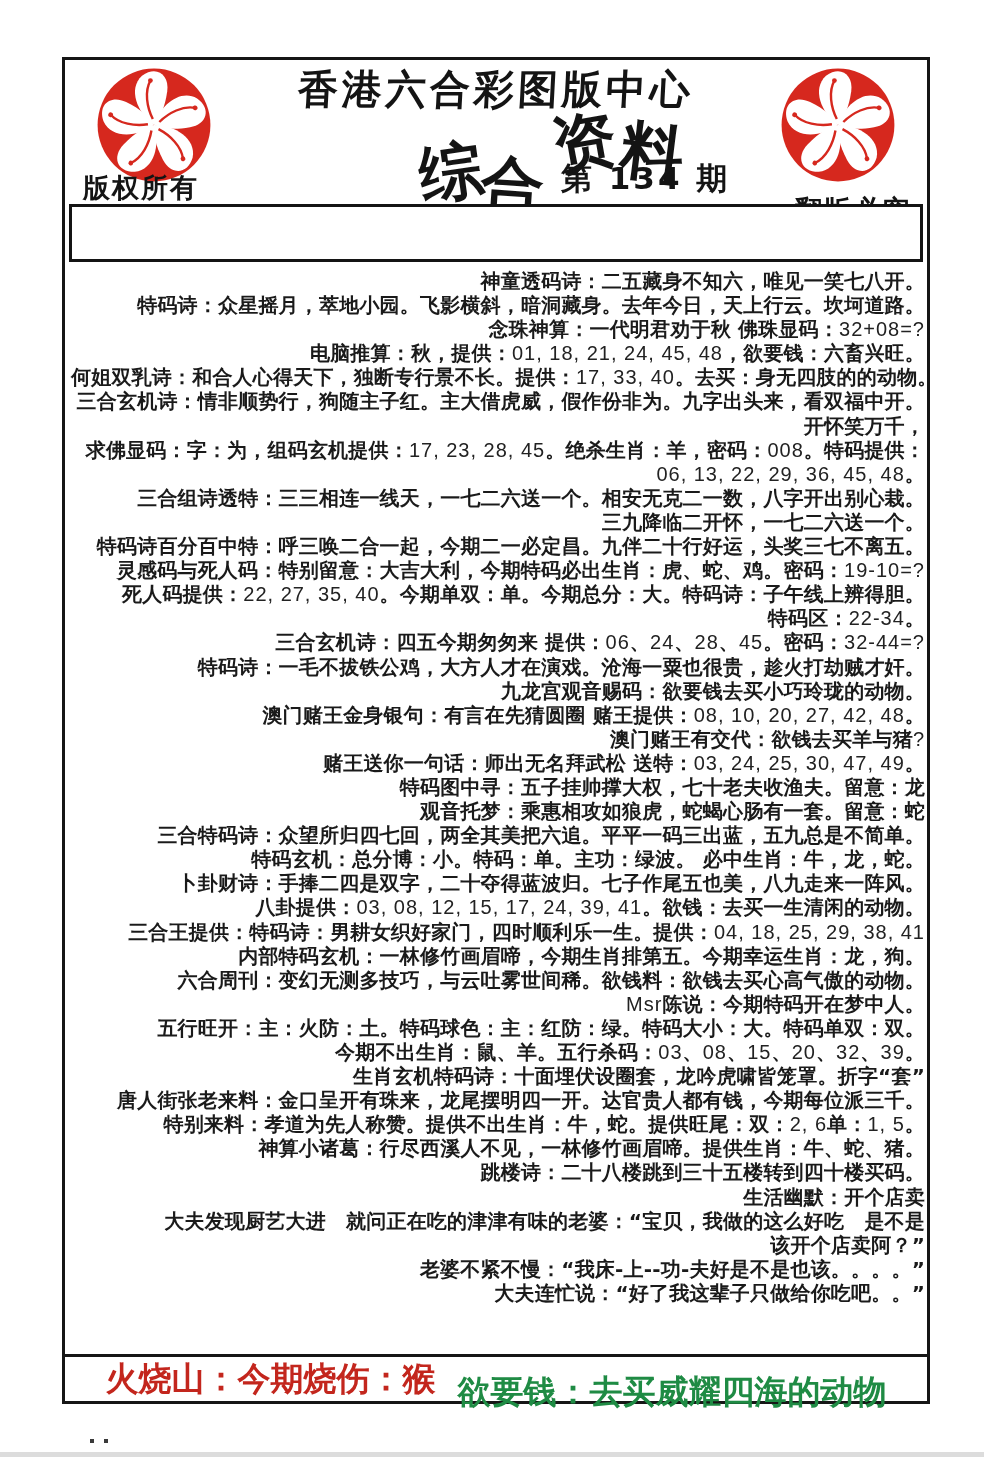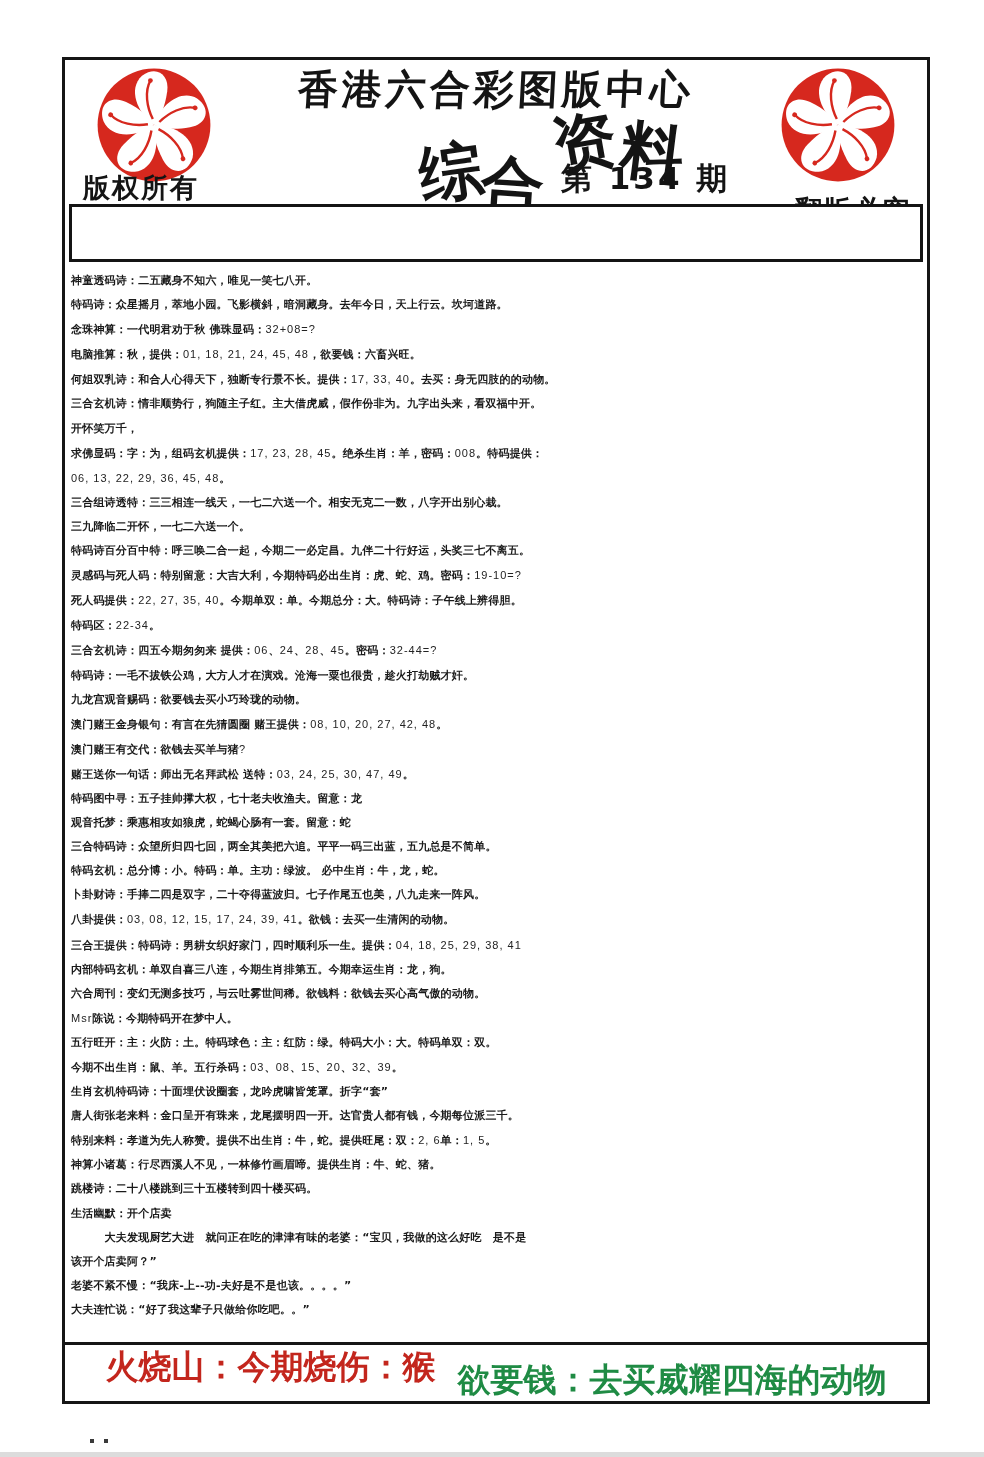--- a/index.html
+++ b/index.html
@@ -30,30 +30,30 @@
   .tc0{transform:rotate(-8deg) translateY(30px);}
   .tc1{transform:rotate(4deg)  translateY(44px);}
   .tc2{transform:rotate(-10deg) translateY(0px);}
   .tc3{transform:rotate(7deg)  translateY(10px);}
   .issue{position:absolute;left:496px;top:98px;font-size:31px;font-weight:800;letter-spacing:3px;white-space:nowrap;}
   
   .notice-box{position:absolute;left:4px;right:4px;top:144px;height:52px;border:3px solid #141414;background:#fff;}
   
   .lines{position:absolute;left:6px;right:2px;top:209px;}
   .line{
-    font-size:11px;line-height:24.1px;font-weight:700;
-    letter-spacing:0.2px;white-space:nowrap;color:#1a1a1a;
+    font-size:20px;line-height:24.1px;font-weight:700;
+    letter-spacing:0.2px;white-space:nowrap;color:#1a1a1a;text-align:right;
   }
   .line .num{
     font-family:"Liberation Sans",sans-serif;font-weight:400;
     letter-spacing:1px;color:#222;
   }
   
   .banner{
-    position:absolute;left:0;right:0;bottom:12px;height:44px;
+    position:absolute;left:0;right:0;bottom:0;height:44px;
     border-top:3px solid #161616;
     display:flex;align-items:center;justify-content:center;gap:22px;
     font-size:33px;font-weight:900;white-space:nowrap;
   }
   
   .dots{position:absolute;left:90px;top:1428px;}
   .dots i{display:inline-block;width:4px;height:4px;background:#3a3a3a;margin-right:10px;}
   .bottom-strip{position:absolute;left:0;right:0;bottom:0;height:5px;background:#dcdcdc;}
 </style>
 </head>
@@ -164,21 +164,21 @@
         <div class="line">澳门赌王金身银句：有言在先猜圆圈 赌王提供：<span class="num">08, 10, 20, 27, 42, 48</span>。</div>
         <div class="line">澳门赌王有交代：欲钱去买羊与猪<span class="num">?</span></div>
         <div class="line">赌王送你一句话：师出无名拜武松 送特：<span class="num">03, 24, 25, 30, 47, 49</span>。</div>
         <div class="line">特码图中寻：五子挂帅撑大权，七十老夫收渔夫。留意：龙</div>
         <div class="line">观音托梦：乘惠相攻如狼虎，蛇蝎心肠有一套。留意：蛇</div>
         <div class="line">三合特码诗：众望所归四七回，两全其美把六追。平平一码三出蓝，五九总是不简单。</div>
         <div class="line">特码玄机：总分博：小。特码：单。主功：绿波。 必中生肖：牛，龙，蛇。</div>
         <div class="line">卜卦财诗：手捧二四是双字，二十夺得蓝波归。七子作尾五也美，八九走来一阵风。</div>
         <div class="line">八卦提供：<span class="num">03, 08, 12, 15, 17, 24, 39, 41</span>。欲钱：去买一生清闲的动物。</div>
         <div class="line">三合王提供：特码诗：男耕女织好家门，四时顺利乐一生。提供：<span class="num">04, 18, 25, 29, 38, 41</span></div>
-        <div class="line">内部特码玄机：单双自喜三八连，今期生肖排第五。今期幸运生肖：龙，狗。</div>
+        <div class="line">内部特码玄机：一林修竹画眉啼，今期生肖排第五。今期幸运生肖：龙，狗。</div>
         <div class="line">六合周刊：变幻无测多技巧，与云吐雾世间稀。欲钱料：欲钱去买心高气傲的动物。</div>
         <div class="line"><span class="num">Msr</span>陈说：今期特码开在梦中人。</div>
         <div class="line">五行旺开：主：火防：土。特码球色：主：红防：绿。特码大小：大。特码单双：双。</div>
         <div class="line">今期不出生肖：鼠、羊。五行杀码：<span class="num">03</span>、<span class="num">08</span>、<span class="num">15</span>、<span class="num">20</span>、<span class="num">32</span>、<span class="num">39</span>。</div>
         <div class="line">生肖玄机特码诗：十面埋伏设圈套，龙吟虎啸皆笼罩。折字“套”</div>
         <div class="line">唐人街张老来料：金口呈开有珠来，龙尾摆明四一开。达官贵人都有钱，今期每位派三千。</div>
         <div class="line">特别来料：孝道为先人称赞。提供不出生肖：牛，蛇。提供旺尾：双：<span class="num">2, 6</span>单：<span class="num">1, 5</span>。</div>
         <div class="line">神算小诸葛：行尽西溪人不见，一林修竹画眉啼。提供生肖：牛、蛇、猪。</div>
         <div class="line">跳楼诗：二十八楼跳到三十五楼转到四十楼买码。</div>
         <div class="line">生活幽默：开个店卖</div>

